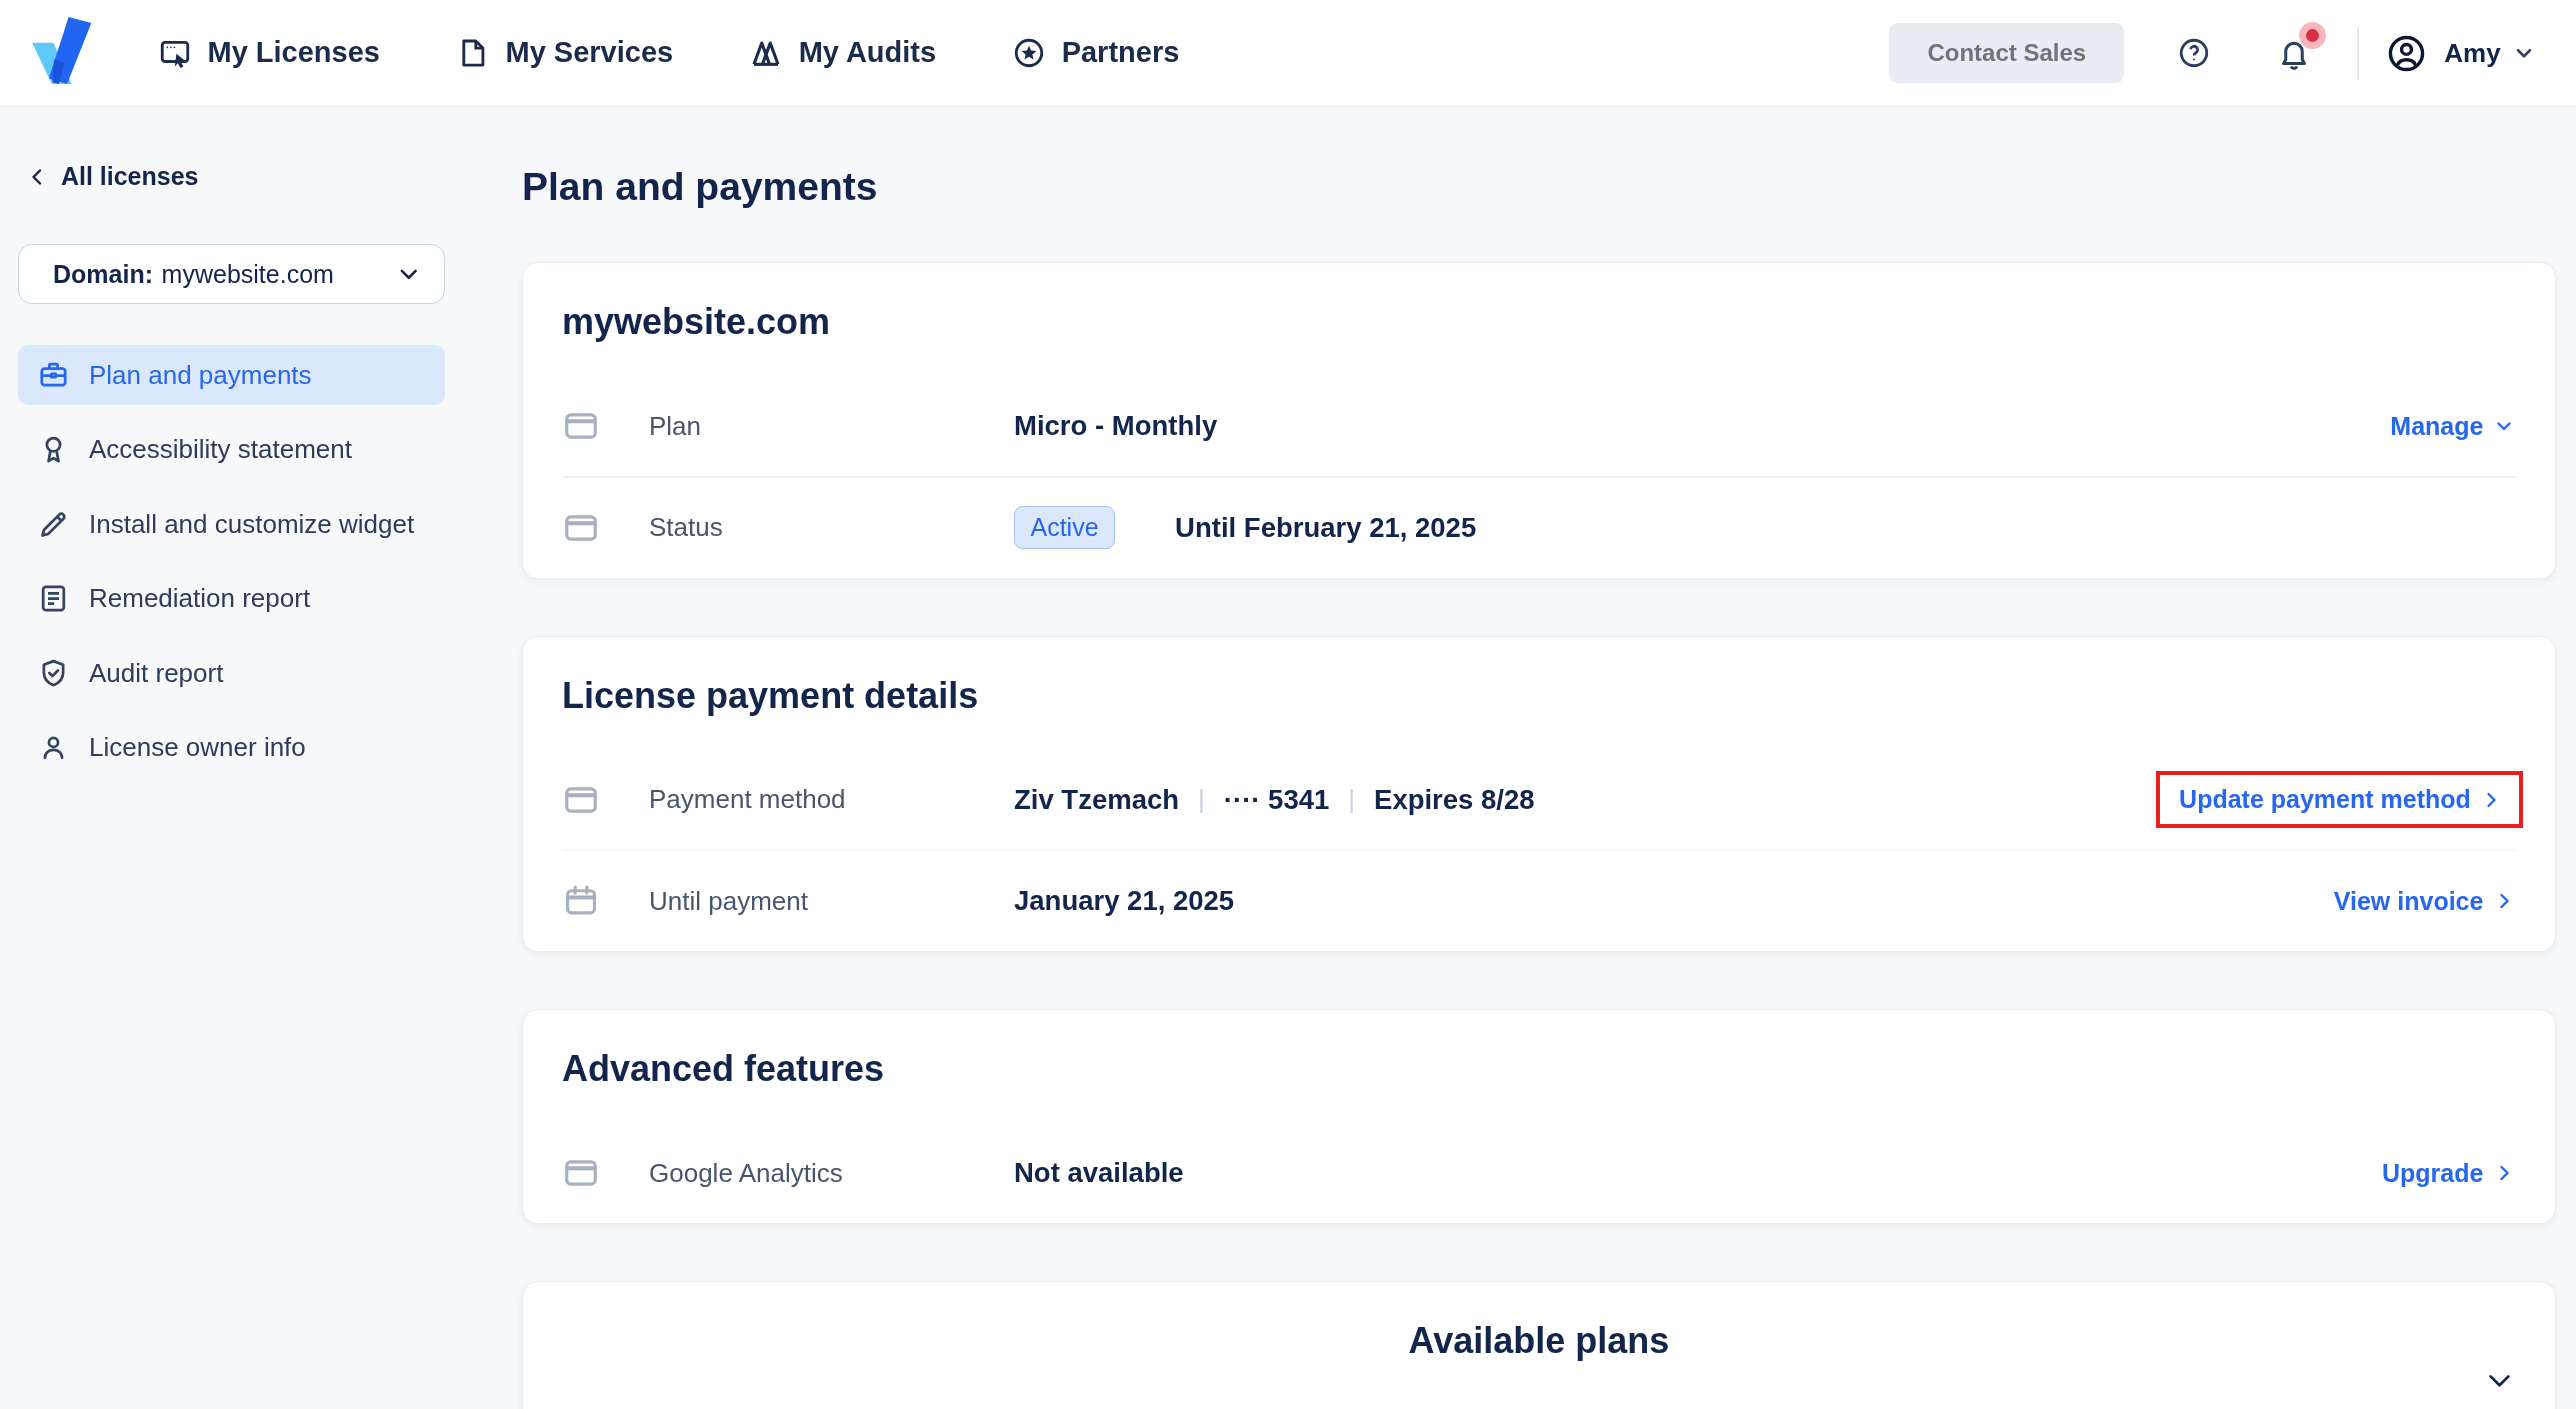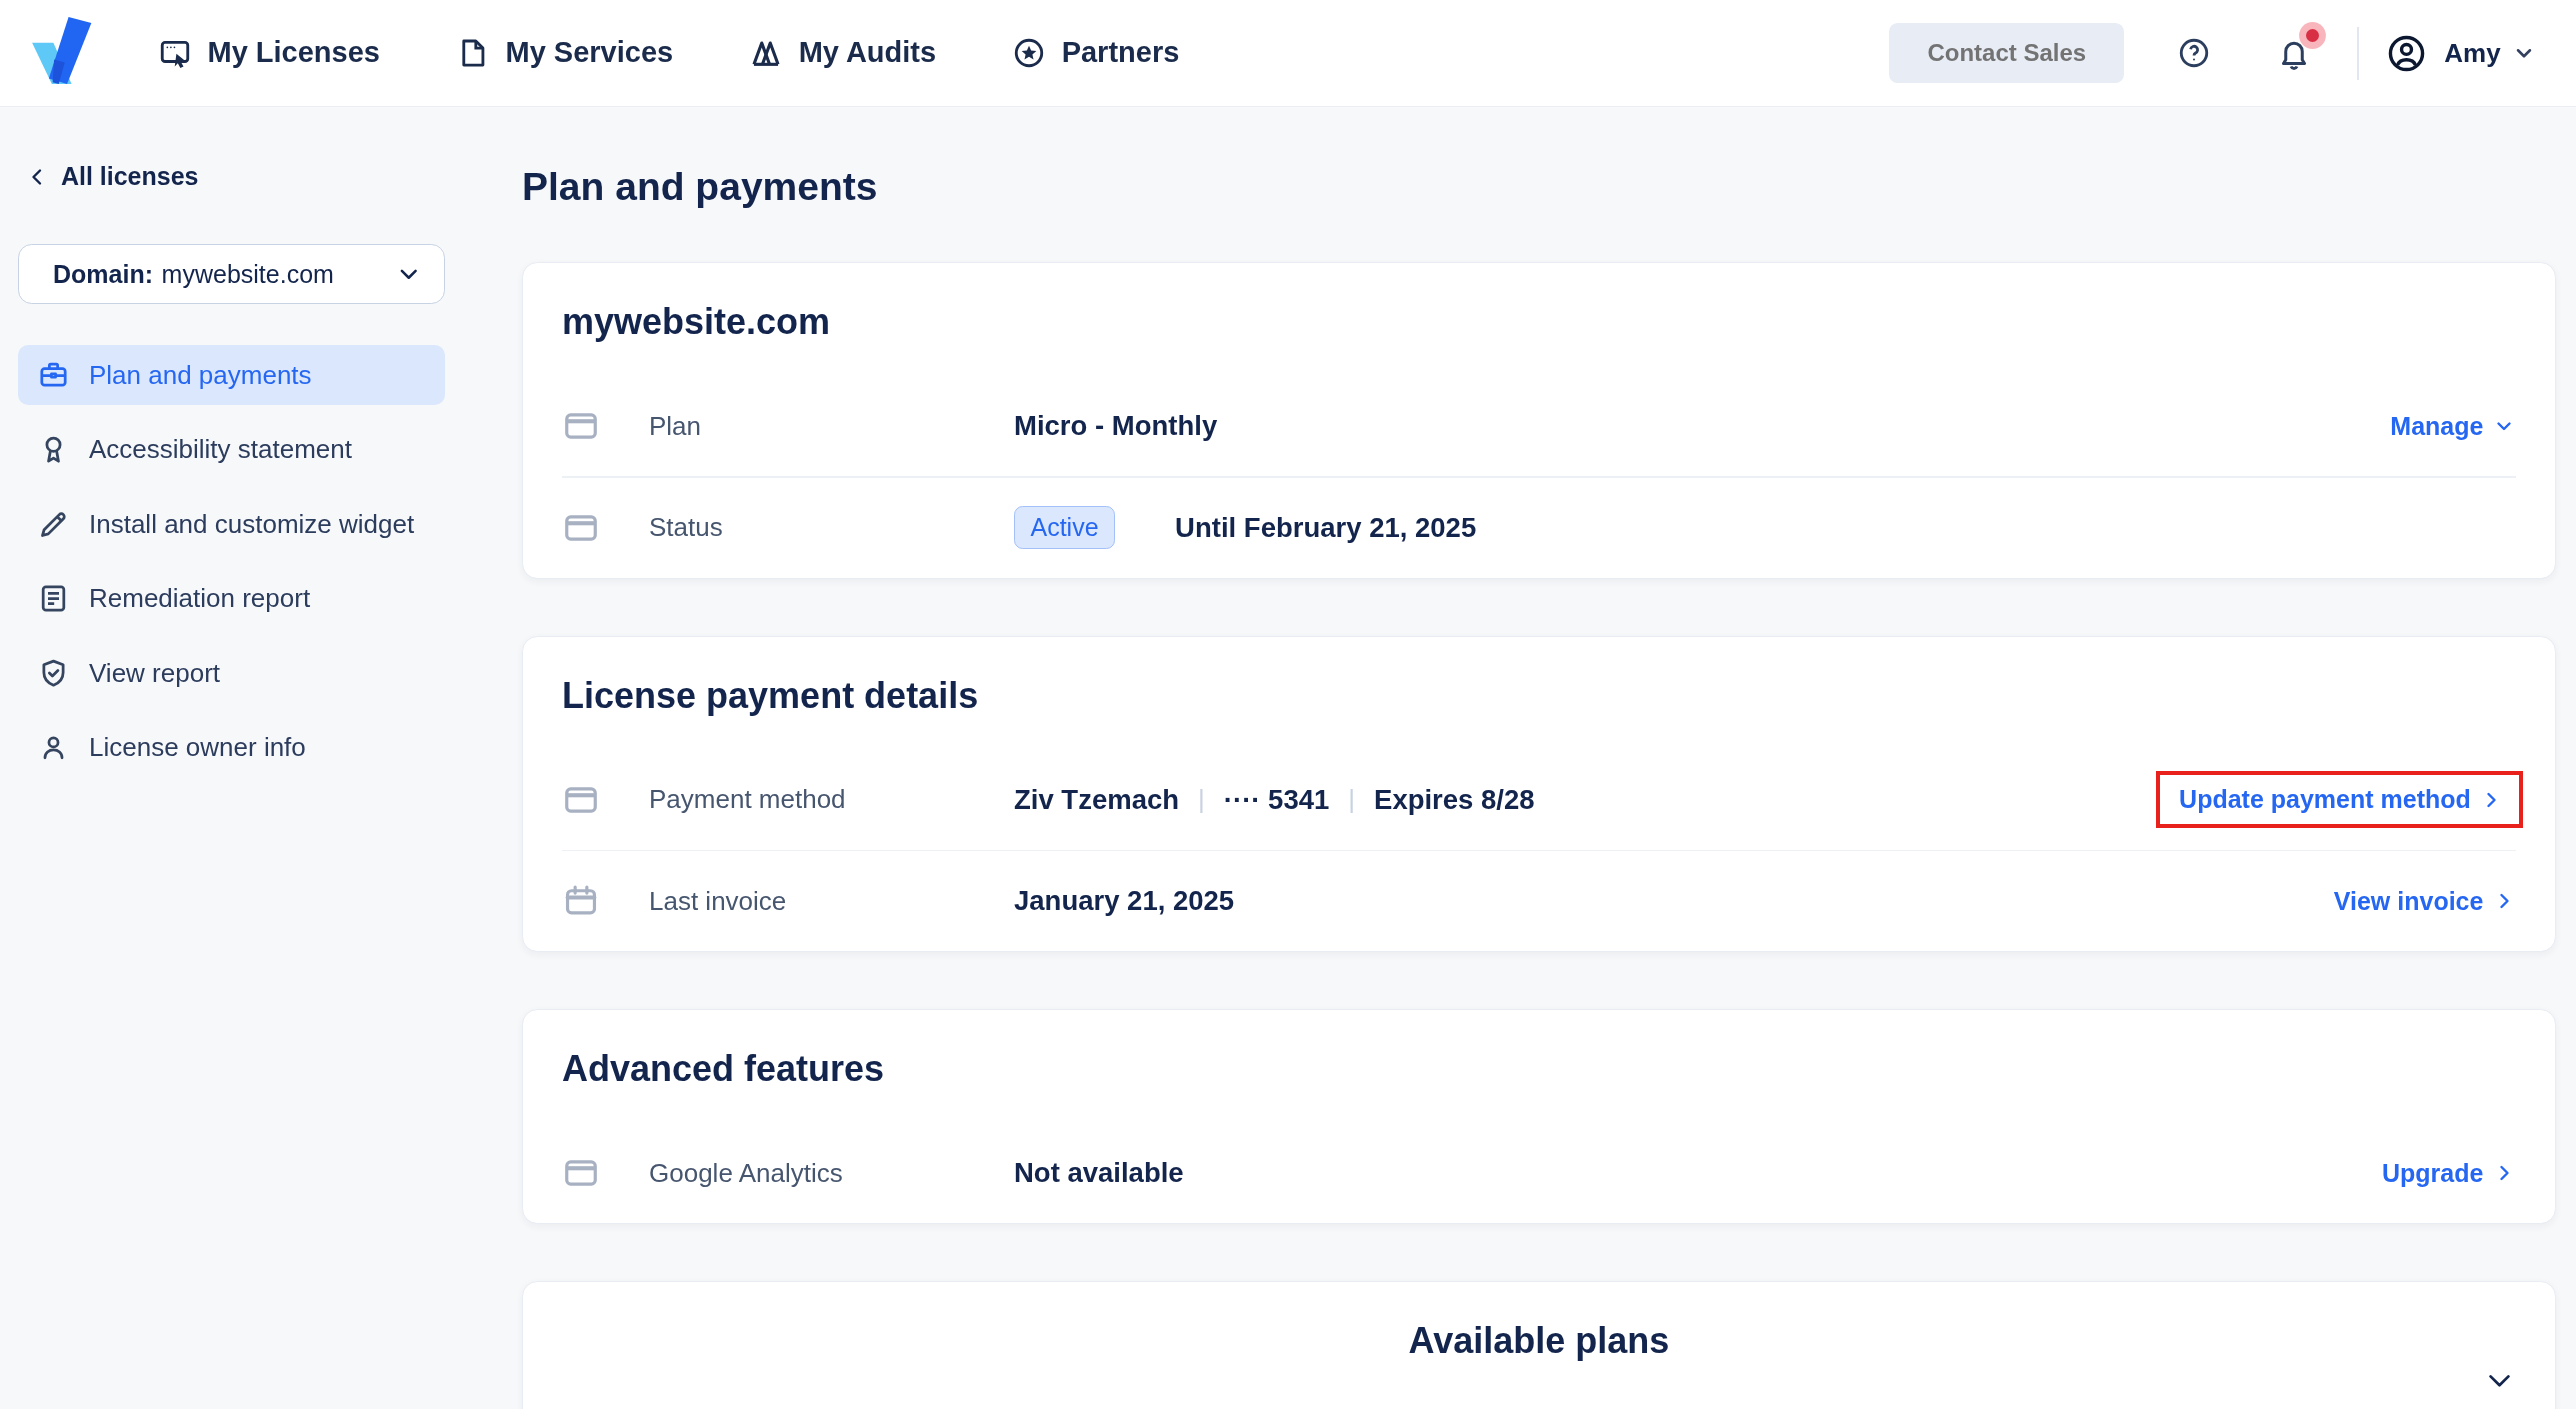--- a/index.html
+++ b/index.html
@@ -264,21 +264,21 @@
         </span>
         <span>Remediation report</span>
       </a>
       <a class="side-item">
         <span class="side-ic">
           <svg viewBox="0 0 24 24" fill="none" stroke="currentColor" stroke-width="2" stroke-linejoin="round">
             <path d="M12 3 L19 5.6 V11.2 C19 15.7 16 18.9 12 20.5 C8 18.9 5 15.7 5 11.2 V5.6 Z"></path>
             <path d="M9 11.6 L11.2 13.8 L15.2 9.8" stroke-linecap="round"></path>
           </svg>
         </span>
-        <span>View report</span>
+        <span>Audit report</span>
       </a>
       <a class="side-item">
         <span class="side-ic">
           <svg viewBox="0 0 24 24" fill="none" stroke="currentColor" stroke-width="2" stroke-linecap="round">
             <circle cx="12" cy="8.3" r="3.3"></circle>
             <path d="M5.8 19.5 C5.8 15.9 8.6 13.8 12 13.8 C15.4 13.8 18.2 15.9 18.2 19.5"></path>
           </svg>
         </span>
         <span>License owner info</span>
       </a>
@@ -362,21 +362,21 @@
       <div class="row-divider"></div>
 
       <div class="row">
         <span class="row-ic">
           <svg viewBox="0 0 24 24" fill="none" stroke="currentColor" stroke-width="2" stroke-linecap="round">
             <rect x="3.5" y="5.5" width="17" height="14" rx="2.5"></rect>
             <path d="M8.3 3.2 V7 M15.7 3.2 V7"></path>
             <path d="M3.5 9.8 H20.5" stroke-width="2.4"></path>
           </svg>
         </span>
-        <span class="row-label">Last invoice</span>
+        <span class="row-label">Until payment</span>
         <span class="row-value">January 21, 2025</span>
         <span class="row-action">
           <a class="link">
             <span>View invoice</span>
             <span class="chev">
               <svg viewBox="0 0 24 24" fill="none" stroke="currentColor" stroke-width="2.4" stroke-linecap="round" stroke-linejoin="round">
                 <path d="M9.5 6 L15.5 12 L9.5 18"></path>
               </svg>
             </span>
           </a>

